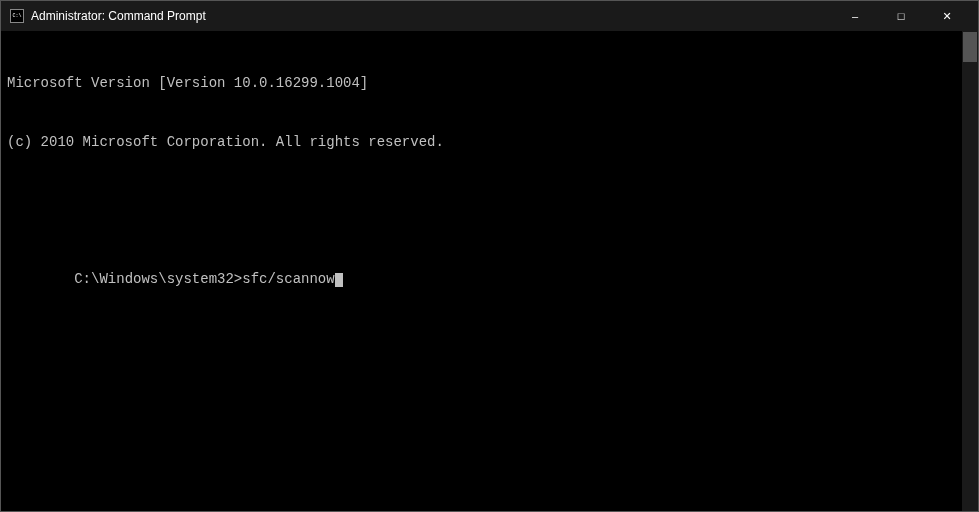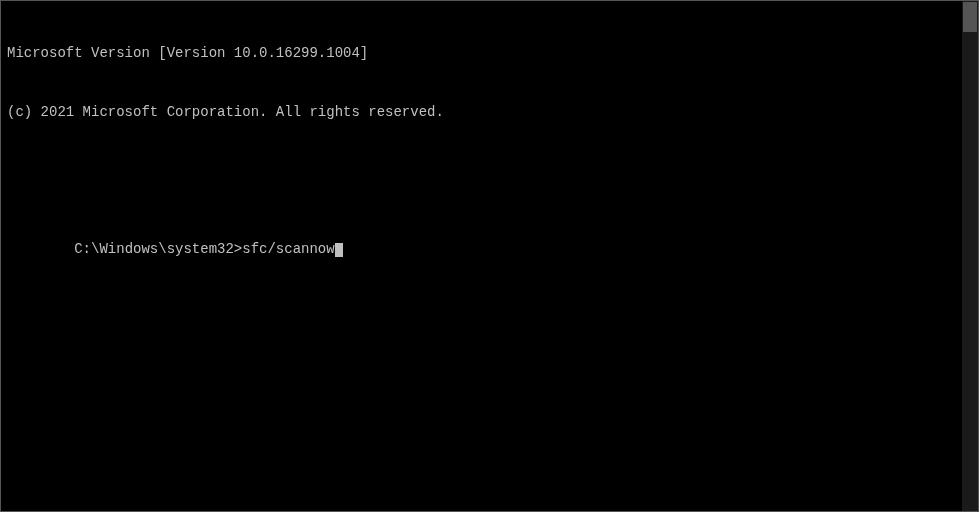--- a/index.html
+++ b/index.html
@@ -146,25 +146,44 @@
       height: 30px;
       background: #555;
       margin: 1px;
     }
   </style>
 </head>
 <body>
 
 <div class="window">
 
+  <div class="title-bar">
+    <div class="title-bar-left">
+      <div class="title-bar-icon">
+        <div class="cmd-icon"></div>
+      </div>
+      <span class="title-bar-text">Administrator: Command Prompt</span>
+    </div>
+    <div class="title-bar-controls">
+      <button class="title-btn">
+        <span class="btn-icon">–</span>
+      </button>
+      <button class="title-btn">
+        <span class="btn-icon">□</span>
+      </button>
+      <button class="title-btn close-btn">
+        <span class="btn-icon">✕</span>
+      </button>
+    </div>
+  </div>
 
   <div class="console-body">
     <div class="console-text">
       <span class="console-line">Microsoft Version [Version 10.0.16299.1004]</span>
-      <span class="console-line">(c) 2021 Microsoft Corporation. All rights reserved.</span>
+      <span class="console-line">(c) 2010 Microsoft Corporation. All rights reserved.</span>
       <span class="console-line"> </span>
       <span class="console-line">
         <span>C:\Windows\system32&gt;sfc/scannow</span><span class="cursor"></span>
       </span>
     </div>
     <div class="scrollbar-area">
       <div class="scrollbar-thumb"></div>
     </div>
   </div>
 </div>

